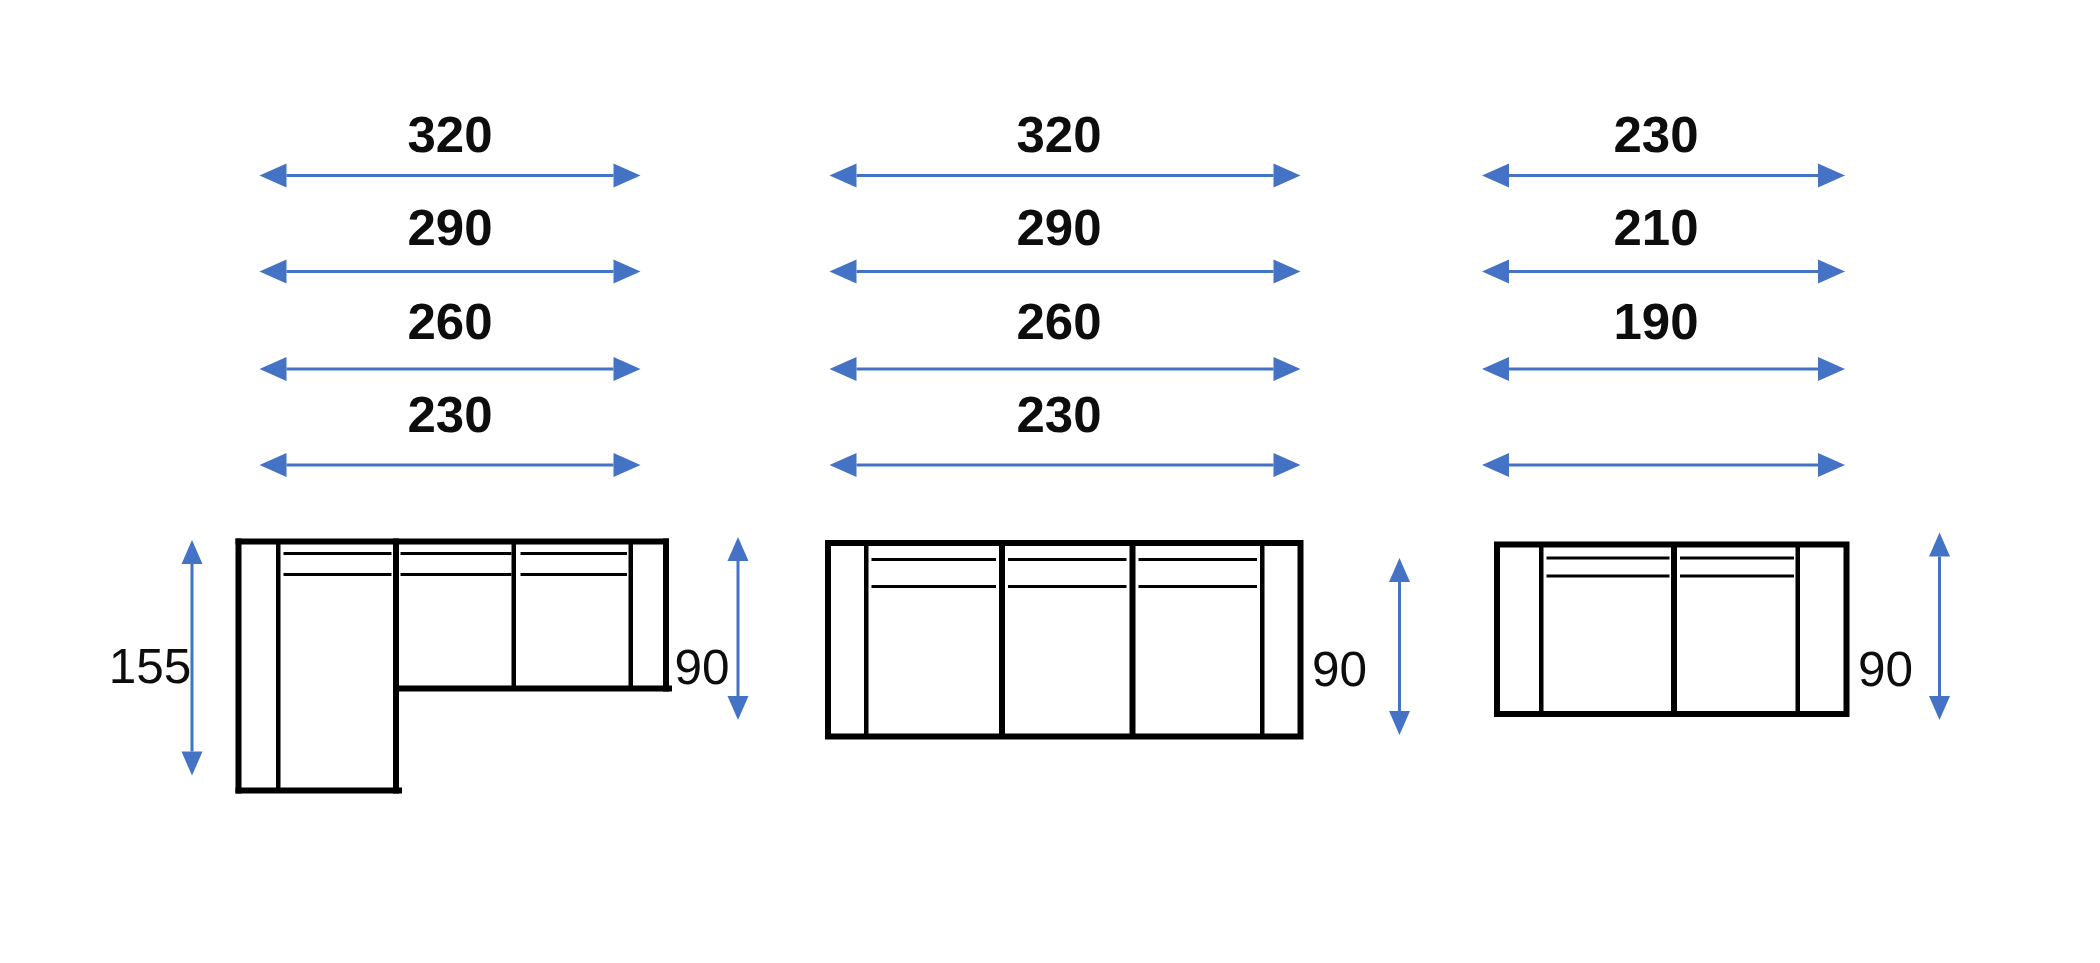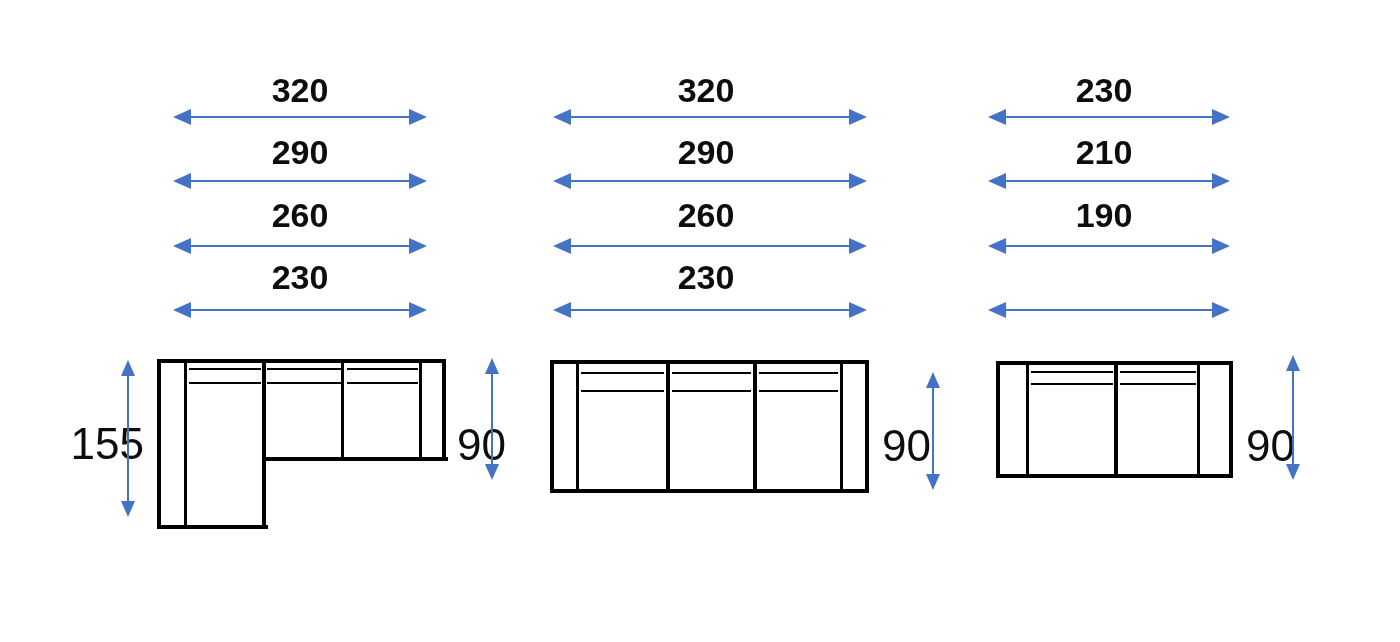--- a/index.html
+++ b/index.html
@@ -11,21 +11,21 @@
   html,body{margin:0;padding:0;background:var(--background);}
   .canvas{
     position:relative;width:1400px;height:642px;background:var(--background);
     font-family:"Liberation Sans",sans-serif;color:var(--text);overflow:hidden;
   }
   
   .dim-label{
     position:absolute;left:0;right:0;text-align:center;
     font-size:34px;line-height:36px;color:var(--text);
   }
-  .free-label{position:absolute;text-align:right;font-size:44px;line-height:36px;color:var(--text);}
+  .free-label{position:absolute;text-align:center;font-size:33px;line-height:36px;color:var(--text);}
   
   .h-arrow{position:absolute;left:0;right:0;height:16px;display:flex;align-items:center;}
   .h-arrow .hl{width:0;height:0;border-top:8px solid transparent;border-bottom:8px solid transparent;border-right:18px solid var(--arrow);}
   .h-arrow .hr{width:0;height:0;border-top:8px solid transparent;border-bottom:8px solid transparent;border-left:18px solid var(--arrow);}
   .h-arrow .st{flex:1;height:2px;background:var(--arrow);}
   
   .v-arrow{position:absolute;width:14px;display:flex;flex-direction:column;align-items:center;}
   .v-arrow .hu{width:0;height:0;border-left:7px solid transparent;border-right:7px solid transparent;border-bottom:16px solid var(--arrow);}
   .v-arrow .hd{width:0;height:0;border-left:7px solid transparent;border-right:7px solid transparent;border-top:16px solid var(--arrow);}
   .v-arrow .sv{width:2px;flex:1;background:var(--arrow);}

